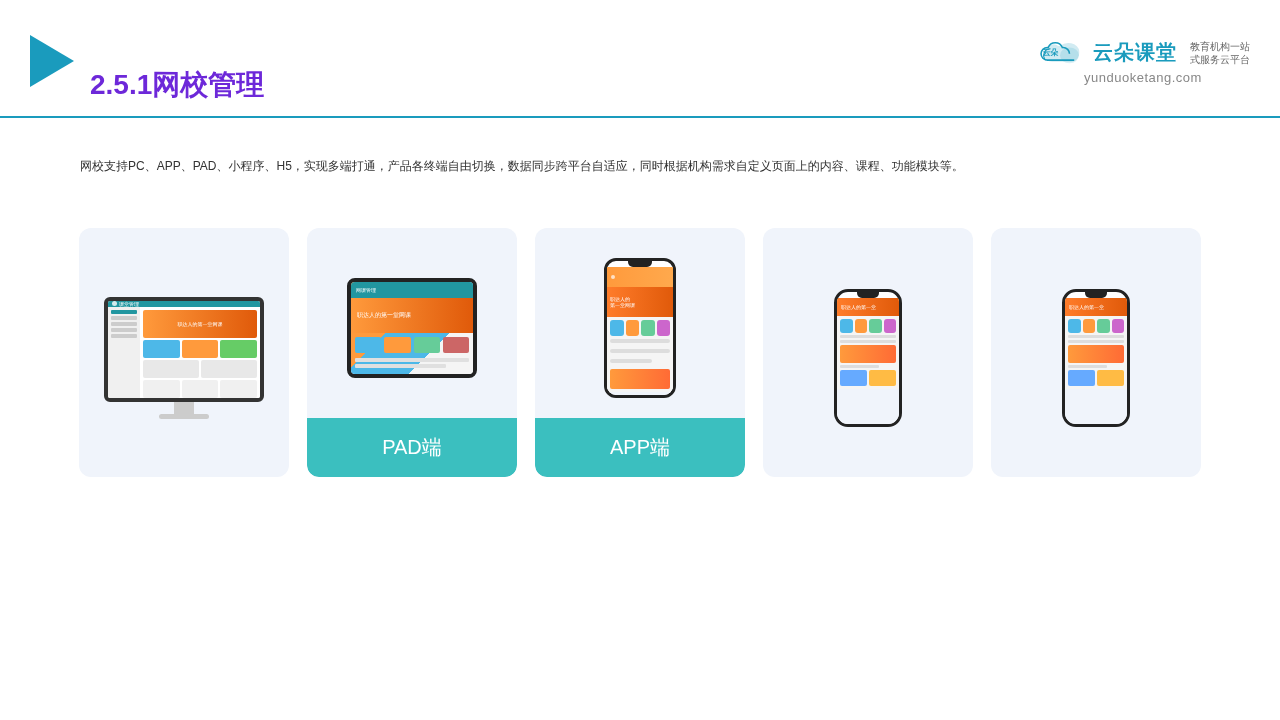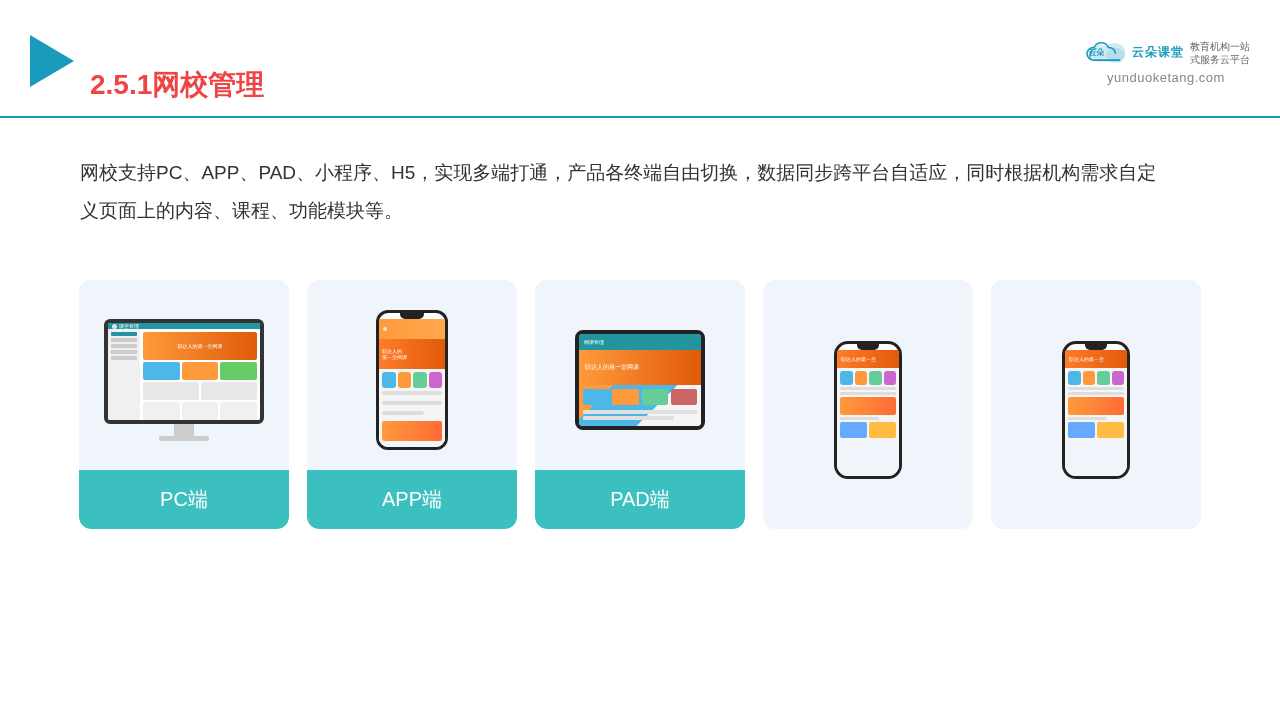--- a/index.html
+++ b/index.html
@@ -28,39 +28,39 @@
     .logo-triangle {
       width: 0;
       height: 0;
       border-top: 26px solid transparent;
       border-bottom: 26px solid transparent;
       border-left: 44px solid #1a9bbd;
     }
     .page-title {
       font-size: 28px;
       font-weight: bold;
-      color: #ef4444;
+      color: #6d28d9;
       margin-top: 48px;
     }
     .header-logo {
       display: flex;
       flex-direction: column;
       align-items: center;
     }
     .cloud-logo {
       display: flex;
       align-items: center;
-      gap: 2px;
+      gap: 9px;
     }
     .cloud-icon-svg {
       width: 48px;
       height: 30px;
     }
     .logo-text-cn {
-      font-size: 12px;
+      font-size: 20px;
       color: #1a9bbd;
       font-weight: bold;
       letter-spacing: 1px;
     }
     .logo-text-en {
       font-size: 13px;
       color: #888;
       letter-spacing: 0.5px;
       margin-top: 2px;
     }
@@ -68,21 +68,21 @@
       font-size: 10px;
       color: #666;
       margin-left: 4px;
       line-height: 1.3;
       text-align: center;
     }
 
     
     .description {
       padding: 36px 117px 20px 80px;
-      font-size: 19px;
+      font-size: 12px;
       color: #333;
       line-height: 2;
     }
 
     
     .cards-container {
       display: flex;
       justify-content: center;
       align-items: stretch;
       gap: 18px;
@@ -374,21 +374,50 @@
                   <div class="monitor-card-item" style="background:#f0f0f0;"></div>
                 </div>
               </div>
             </div>
           </div>
         </div>
         <div class="monitor-stand"></div>
         <div class="monitor-base"></div>
       </div>
     </div>
-    <div class="card-label">PC端</div>
+  </div>
+
+  <div class="card">
+    <div class="card-image-area">
+      <div class="tablet-mockup">
+        <div class="tablet-screen">
+
+          <div style="position:absolute;top:0;left:0;right:0;height:16px;background:#2196a0;display:flex;align-items:center;padding:0 5px;">
+            <span style="color:#fff;font-size:5px;">网课管理</span>
+          </div>
+
+          <div style="position:absolute;top:16px;left:0;right:0;height:35px;background:linear-gradient(to right,#ff9a3c,#e05a0a);display:flex;align-items:center;padding:0 6px;">
+            <span style="color:#fff;font-size:6px;line-height:1.4;">职达人的第一堂网课</span>
+          </div>
+
+          <div style="position:absolute;top:55px;left:4px;right:4px;display:flex;gap:3px;">
+            <div style="flex:1;height:16px;background:#4db8e8;border-radius:2px;"></div>
+            <div style="flex:1;height:16px;background:#ff9a3c;border-radius:2px;"></div>
+            <div style="flex:1;height:16px;background:#66cc99;border-radius:2px;"></div>
+            <div style="flex:1;height:16px;background:#cc6666;border-radius:2px;"></div>
+          </div>
+
+          <div style="position:absolute;top:76px;left:4px;right:4px;display:flex;flex-direction:column;gap:2px;">
+            <div style="height:4px;background:#e0e0e0;border-radius:1px;"></div>
+            <div style="height:4px;background:#e0e0e0;border-radius:1px;width:80%;"></div>
+          </div>
+        </div>
+      </div>
+    </div>
+    <div class="card-label">PAD端</div>
   </div>
 
   <div class="card">
     <div class="card-image-area">
       <div class="phone-mockup">
         <div class="phone-notch"></div>
         <div class="phone-screen">
           <div class="screen-header-bar">
             <div class="screen-header-circle"></div>
           </div>
@@ -408,46 +437,45 @@
             <div style="height:20px;background:linear-gradient(to right,#ff9a3c,#ff6b35);border-radius:2px;"></div>
           </div>
         </div>
       </div>
     </div>
     <div class="card-label">APP端</div>
   </div>
 
   <div class="card">
     <div class="card-image-area">
-      <div class="tablet-mockup">
-        <div class="tablet-screen">
-
-          <div style="position:absolute;top:0;left:0;right:0;height:16px;background:#2196a0;display:flex;align-items:center;padding:0 5px;">
-            <span style="color:#fff;font-size:5px;">网课管理</span>
-          </div>
-
-          <div style="position:absolute;top:16px;left:0;right:0;height:35px;background:linear-gradient(to right,#ff9a3c,#e05a0a);display:flex;align-items:center;padding:0 6px;">
-            <span style="color:#fff;font-size:6px;line-height:1.4;">职达人的第一堂网课</span>
-          </div>
-
-          <div style="position:absolute;top:55px;left:4px;right:4px;display:flex;gap:3px;">
-            <div style="flex:1;height:16px;background:#4db8e8;border-radius:2px;"></div>
-            <div style="flex:1;height:16px;background:#ff9a3c;border-radius:2px;"></div>
-            <div style="flex:1;height:16px;background:#66cc99;border-radius:2px;"></div>
-            <div style="flex:1;height:16px;background:#cc6666;border-radius:2px;"></div>
-          </div>
-
-          <div style="position:absolute;top:76px;left:4px;right:4px;display:flex;flex-direction:column;gap:2px;">
-            <div style="height:4px;background:#e0e0e0;border-radius:1px;"></div>
-            <div style="height:4px;background:#e0e0e0;border-radius:1px;width:80%;"></div>
+      <div class="phone-small">
+        <div class="phone-small-notch"></div>
+        <div class="phone-small-screen">
+          <div style="height:18px;background:linear-gradient(to right,#ff7c2a,#e05a0a);display:flex;align-items:center;padding:0 4px;">
+            <span style="color:#fff;font-size:5px;">职达人的第一堂</span>
+          </div>
+          <div style="padding:3px;background:#f5f5f5;display:flex;flex-direction:column;gap:2px;flex:1;">
+            <div style="display:flex;gap:2px;">
+              <div style="width:14px;height:14px;background:#4db8e8;border-radius:3px;"></div>
+              <div style="width:14px;height:14px;background:#ff9a3c;border-radius:3px;"></div>
+              <div style="width:14px;height:14px;background:#66cc99;border-radius:3px;"></div>
+              <div style="width:14px;height:14px;background:#cc66cc;border-radius:3px;"></div>
+            </div>
+            <div style="height:3px;background:#ddd;border-radius:1px;"></div>
+            <div style="height:3px;background:#ddd;border-radius:1px;"></div>
+            <div style="height:18px;background:linear-gradient(to right,#ff9a3c,#ff6b35);border-radius:2px;"></div>
+            <div style="height:3px;background:#ddd;border-radius:1px;width:70%;"></div>
+            <div style="display:flex;gap:2px;">
+              <div style="flex:1;height:16px;background:#66aaff;border-radius:2px;"></div>
+              <div style="flex:1;height:16px;background:#ffbb44;border-radius:2px;"></div>
+            </div>
           </div>
         </div>
       </div>
     </div>
-    <div class="card-label">PAD端</div>
   </div>
 
   <div class="card">
     <div class="card-image-area">
       <div class="phone-small">
         <div class="phone-small-notch"></div>
         <div class="phone-small-screen">
           <div style="height:18px;background:linear-gradient(to right,#ff7c2a,#e05a0a);display:flex;align-items:center;padding:0 4px;">
             <span style="color:#fff;font-size:5px;">职达人的第一堂</span>
           </div>
@@ -465,42 +493,13 @@
             <div style="display:flex;gap:2px;">
               <div style="flex:1;height:16px;background:#66aaff;border-radius:2px;"></div>
               <div style="flex:1;height:16px;background:#ffbb44;border-radius:2px;"></div>
             </div>
           </div>
         </div>
       </div>
     </div>
   </div>
 
-  <div class="card">
-    <div class="card-image-area">
-      <div class="phone-small">
-        <div class="phone-small-notch"></div>
-        <div class="phone-small-screen">
-          <div style="height:18px;background:linear-gradient(to right,#ff7c2a,#e05a0a);display:flex;align-items:center;padding:0 4px;">
-            <span style="color:#fff;font-size:5px;">职达人的第一堂</span>
-          </div>
-          <div style="padding:3px;background:#f5f5f5;display:flex;flex-direction:column;gap:2px;flex:1;">
-            <div style="display:flex;gap:2px;">
-              <div style="width:14px;height:14px;background:#4db8e8;border-radius:3px;"></div>
-              <div style="width:14px;height:14px;background:#ff9a3c;border-radius:3px;"></div>
-              <div style="width:14px;height:14px;background:#66cc99;border-radius:3px;"></div>
-              <div style="width:14px;height:14px;background:#cc66cc;border-radius:3px;"></div>
-            </div>
-            <div style="height:3px;background:#ddd;border-radius:1px;"></div>
-            <div style="height:3px;background:#ddd;border-radius:1px;"></div>
-            <div style="height:18px;background:linear-gradient(to right,#ff9a3c,#ff6b35);border-radius:2px;"></div>
-            <div style="height:3px;background:#ddd;border-radius:1px;width:70%;"></div>
-            <div style="display:flex;gap:2px;">
-              <div style="flex:1;height:16px;background:#66aaff;border-radius:2px;"></div>
-              <div style="flex:1;height:16px;background:#ffbb44;border-radius:2px;"></div>
-            </div>
-          </div>
-        </div>
-      </div>
-    </div>
-  </div>
-
 </div>
 
 </body></html>

